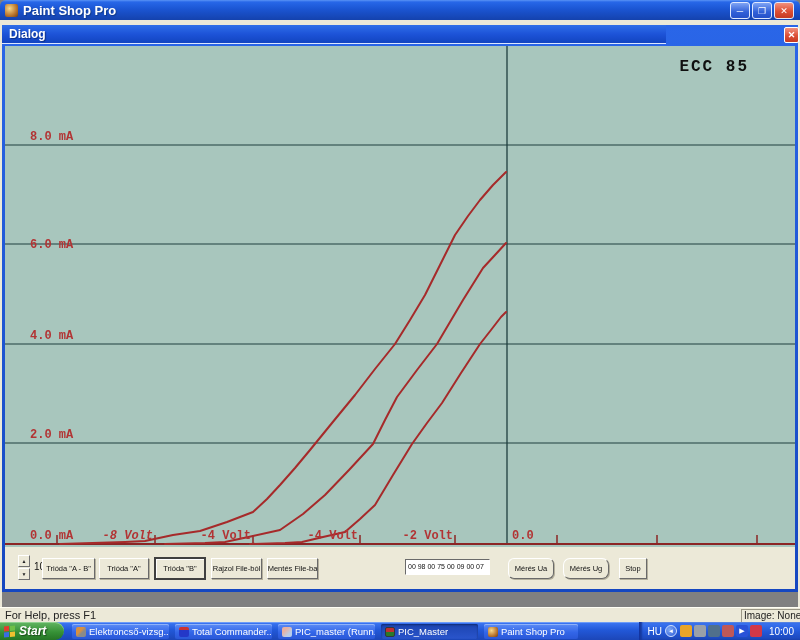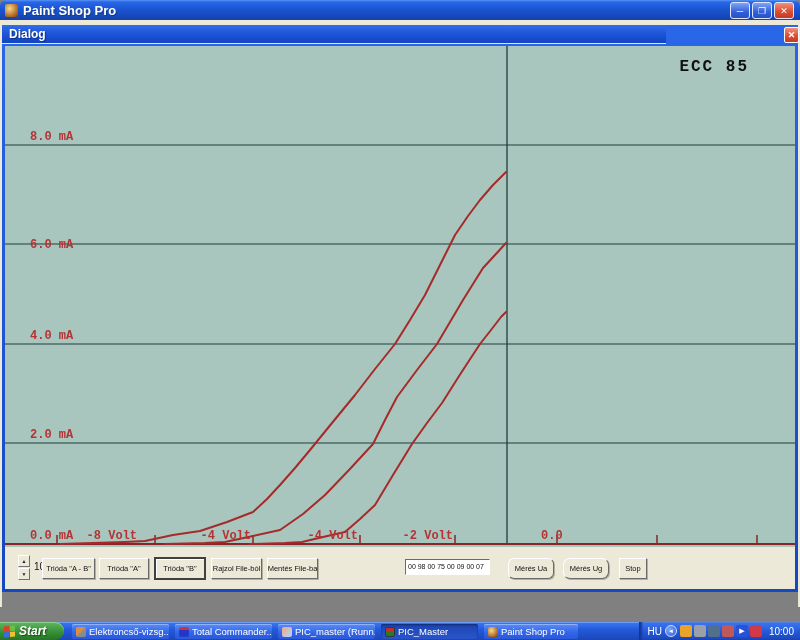--- a/index.html
+++ b/index.html
@@ -158,25 +158,25 @@
         <polyline points="55,498 120,496 140,495 168,489 195,485 222,476 248,466 262,453 275,439 290,422 305,404 327,377 350,349 370,323 390,298 405,274 420,249 435,219 450,189 463,170 475,154 488,139 501,126" fill="none" stroke="#a62a2a" stroke-width="2" stroke-linejoin="round" stroke-linecap="round"></polyline>
         <polyline points="160,498 200,497 220,496 248,490 275,484 298,468 320,449 344,424 368,398 380,374 392,351 412,324 432,298 445,276 458,254 468,238 478,222 490,209 501,197" fill="none" stroke="#a62a2a" stroke-width="2" stroke-linejoin="round" stroke-linecap="round"></polyline>
         <polyline points="245,498 280,497 297,496 318,491 340,486 355,473 370,459 388,429 407,398 422,377 437,357 456,327 475,298 486,284 496,271 501,266" fill="none" stroke="#a62a2a" stroke-width="2" stroke-linejoin="round" stroke-linecap="round"></polyline>
       </svg>
     <div class="chart-title-label">ECC 85</div>
   <div class="axis-label" style="color: rgb(178, 52, 52); left: 25px; top: 84px;">8.0 mA</div>
       <div class="axis-label" style="color: rgb(178, 52, 52); left: 25px; top: 183px; margin-top: 9px;">6.0 mA</div>
       <div class="axis-label" style="color: rgb(178, 52, 52); left: 25px; top: 283px;">4.0 mA</div>
       <div class="axis-label" style="color: rgb(178, 52, 52); left: 25px; top: 382px;">2.0 mA</div>
       <div class="axis-label" style="color: rgb(178, 52, 52); left: 25px; top: 483px;">0.0 mA</div>
-      <div class="axis-label" style="color: rgb(178, 52, 52); top: 483px; left: 132px; transform: translateX(-100%);">-8 Volt</div>
+      <div class="axis-label" style="color: rgb(178, 52, 52); top: 483px; left: 148px; transform: translateX(-100%); font-style: italic;">-8 Volt</div>
       <div class="axis-label" style="color: rgb(178, 52, 52); top: 483px; left: 246px; transform: translateX(-100%);">-4 Volt</div>
       <div class="axis-label" style="color: rgb(178, 52, 52); top: 483px; left: 353px; transform: translateX(-100%);">-4 Volt</div>
       <div class="axis-label" style="color: rgb(178, 52, 52); top: 483px; left: 448px; transform: translateX(-100%);">-2 Volt</div>
-      <div class="axis-label" style="color: rgb(178, 52, 52); top: 483px; left: 536px;">0.0</div>
+      <div class="axis-label" style="color: rgb(178, 52, 52); top: 483px; left: 507px;">0.0</div>
       <div class="axis-label" style="color: #1d4ed8; top: 483px; left: 603px; margin-top: 37px;">1 Volt</div>
     </div>
 
   <div class="control-bar">
     <div class="spinner">
       <div class="spin-btn">
           <span>▲</span>
         </div>
       <div class="spin-btn">
           <span>▼</span>
@@ -190,20 +190,24 @@
     <div class="ctl-btn" style="left:206px;width:51px;">Rajzol File-ból</div>
     <div class="ctl-btn" style="left:262px;width:51px;">Mentés File-ba</div>
 
     <div class="hex-field">00 98 00 75 00 09 00 07</div>
 
     <div class="ctl-btn" style="left:503px;width:46px;border-radius:6px;">Mérés Ua</div>
     <div class="ctl-btn" style="left:558px;width:46px;border-radius:7px;">Mérés Ug</div>
     <div class="ctl-btn" style="left:614px;width:28px;">Stop</div>
   </div>
 
+  <div class="statusbar">
+    <div class="status-text">For Help, press F1</div>
+    <div class="status-panel">Image: None</div>
+  </div>
 
   <div class="taskbar">
     <div class="start-btn">
       <span class="flag">
           <i></i>
           <i></i>
           <i></i>
           <i></i>
         </span>
       <span>Start</span>

